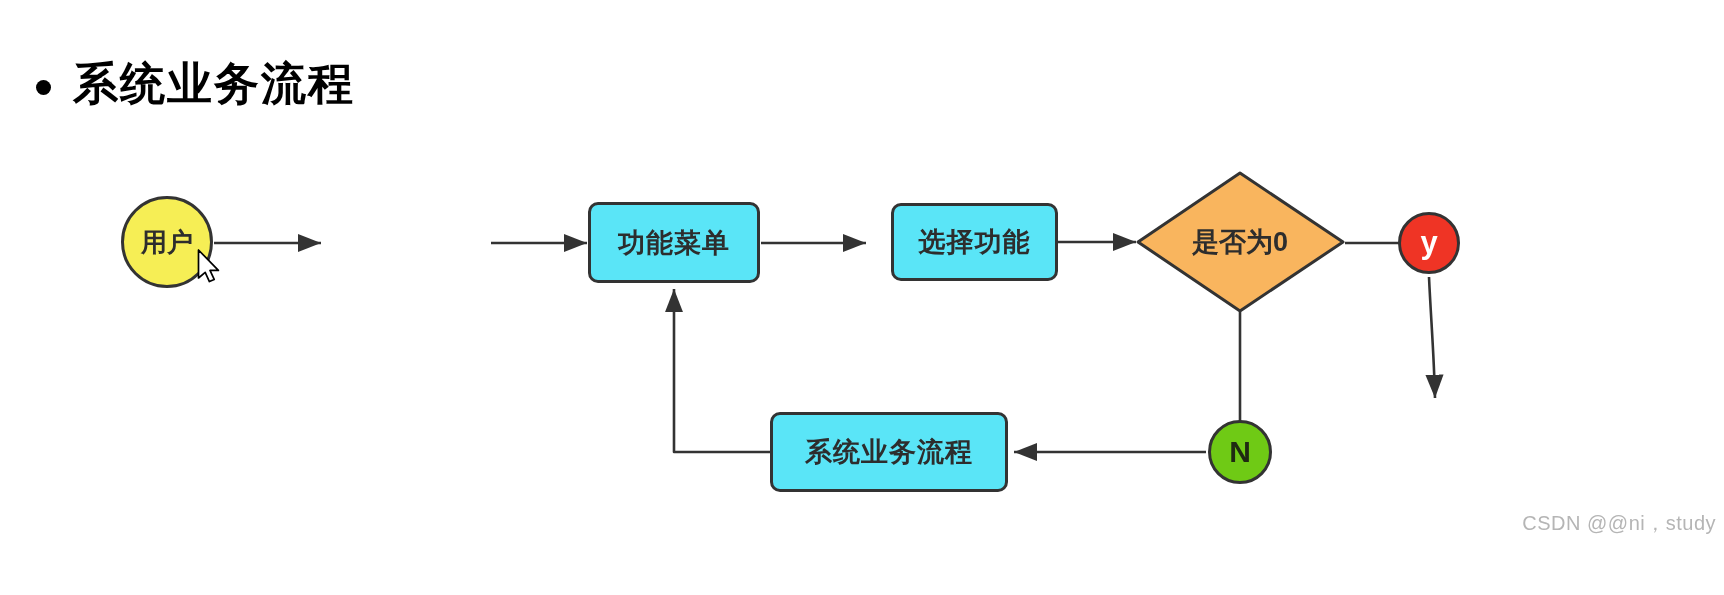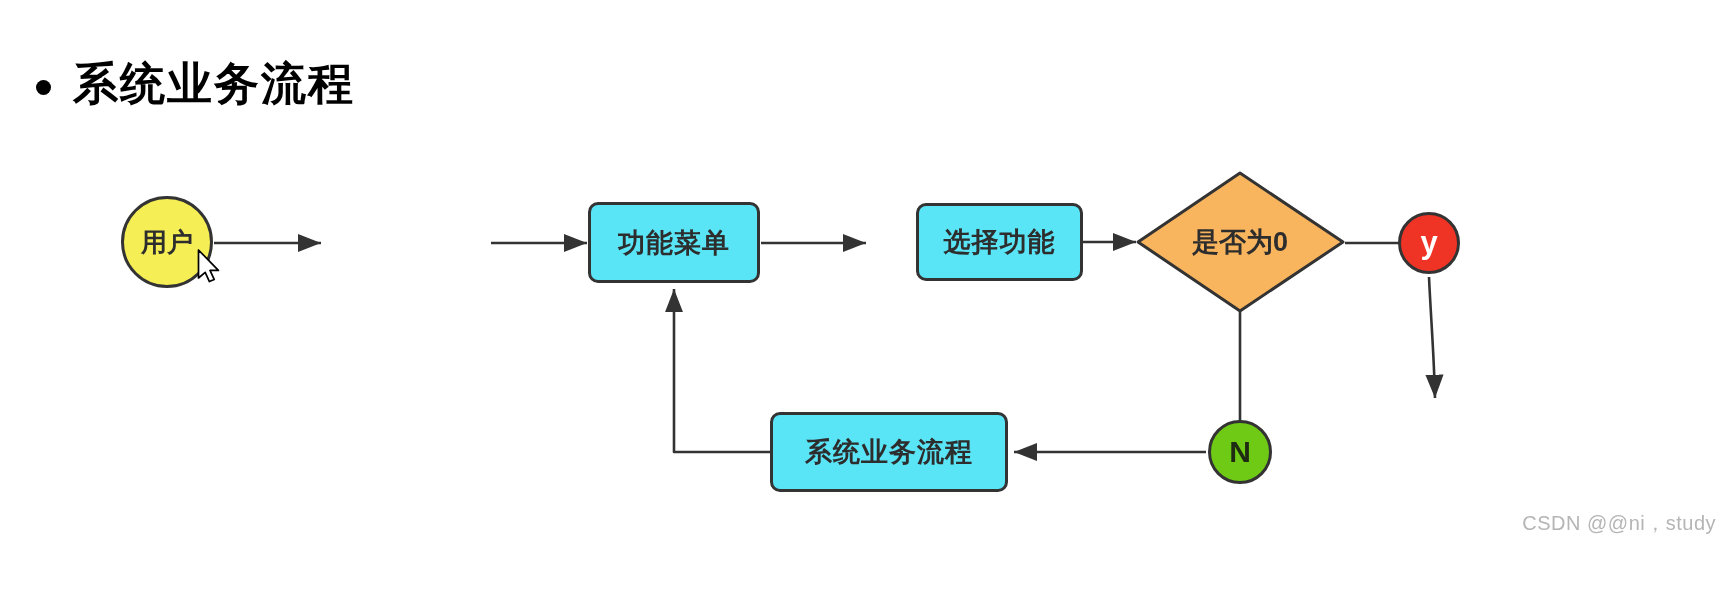--- a/index.html
+++ b/index.html
@@ -86,21 +86,21 @@
   .red-node {
     background: var(--red-fill, #ef3425);
     color: var(--text-light, #ffffff);
     font-weight: 600;
   }
   .green-node { background: var(--green-fill, #6fca15); color: #1f2a12; }
 
   .node-user        { left: 121px;  top: 196px; width: 92px;  height: 92px;  font-size: 26px; }
   .node-main        { left: 322px;  top: 202px; width: 168px; height: 81px; }
   .node-menu        { left: 588px;  top: 202px; width: 172px; height: 81px; }
-  .node-select      { left: 916px;  top: 203px; width: 167px; height: 78px; }
+  .node-select      { left: 891px;  top: 203px; width: 167px; height: 78px; }
   .node-decision-label { left: 1150px; top: 225px; width: 180px; height: 34px; font-size: 27px; }
   .node-yes         { left: 1398px; top: 212px; width: 62px;  height: 62px;  font-size: 31px; }
   .node-no          { left: 1208px; top: 420px; width: 64px;  height: 64px;  font-size: 30px; }
   .node-execute     { left: 770px;  top: 412px; width: 238px; height: 80px; }
   .node-end         { left: 1390px; top: 405px; width: 100px; height: 100px; font-size: 28px; }
 
   .node-decision-label {
     background: transparent;
     border: none;
   }

